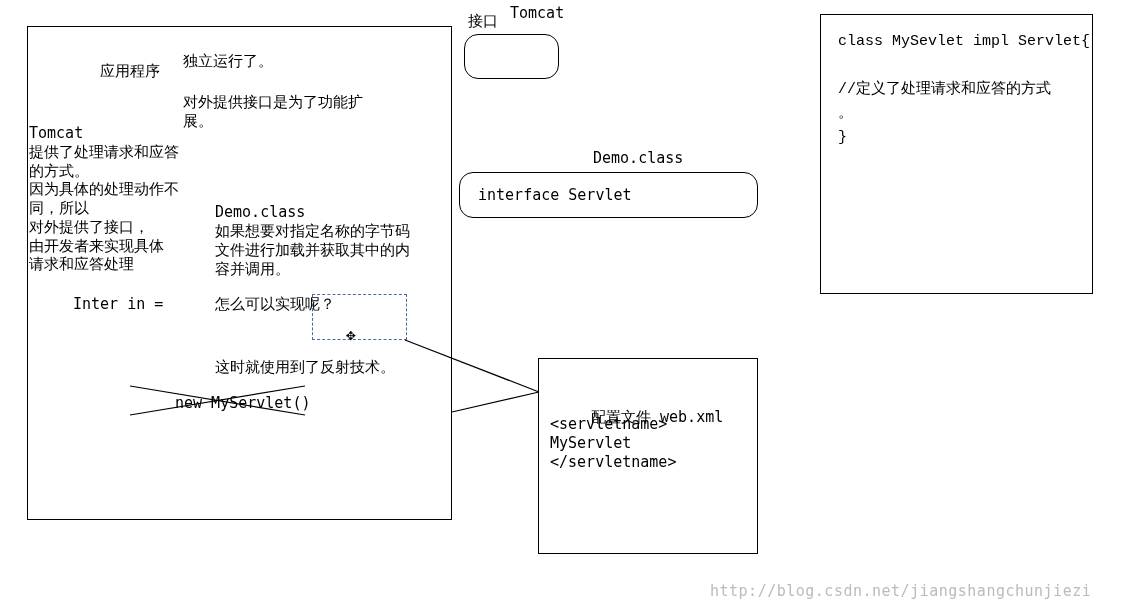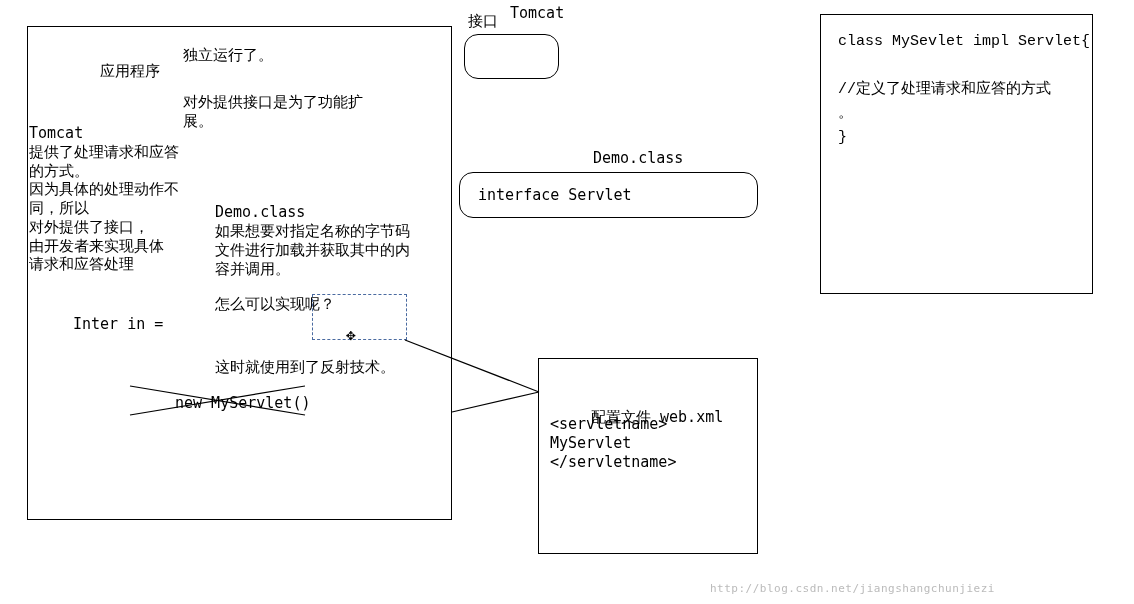--- a/index.html
+++ b/index.html
@@ -27,21 +27,21 @@
   }
   .txt {
     position: absolute;
     white-space: pre;
     line-height: 1.25;
   }
   .watermark {
     position: absolute;
     color: #bbb;
     font-family: monospace;
-    font-size: 11px;
+    font-size: 15px;
     letter-spacing: 0.5px;
   }
   .dashed-sel {
     position: absolute;
     border: 1px dashed #4a6aa0;
   }
   svg.overlay {
     position: absolute;
     left: 0; top: 0;
     width: 1134px; height: 604px;
@@ -50,39 +50,39 @@
 </style>
 </head>
 <body>
 
 <div class="txt" style="left:468px; top:12px;">接口</div>
 <div class="txt" style="left:510px; top:4px;">Tomcat</div>
 
 <div class="box" style="left:27px; top:26px; width:425px; height:494px;"></div>
 
 <div class="txt" style="left:100px; top:50px;margin-top:12px;">应用程序</div>
-<div class="txt" style="left:183px; top:46px;">独立运行了。</div>
+<div class="txt" style="left:183px; top:52px;">独立运行了。</div>
 <div class="txt" style="left:183px; top:93px;">对外提供接口是为了功能扩
 展。</div>
 
 <div class="txt" style="left:29px; top:124px;">Tomcat
 提供了处理请求和应答
 的方式。
 因为具体的处理动作不
 同，所以
 对外提供了接口，
 由开发者来实现具体
 请求和应答处理</div>
 
 <div class="txt" style="left:215px; top:203px;">Demo.class</div>
 <div class="txt" style="left:215px; top:222px;">如果想要对指定名称的字节码
 文件进行加载并获取其中的内
 容并调用。</div>
 
-<div class="txt" style="left:73px; top:295px;margin-top:20px;">Inter in =</div>
+<div class="txt" style="left:73px; top:295px;">Inter in =</div>
 <div class="txt" style="left:215px; top:295px;">怎么可以实现呢？</div>
 <div class="txt" style="left:215px; top:314px;margin-top:44px;">这时就使用到了反射技术。</div>
 
 <div class="dashed-sel" style="left:312px; top:294px; width:95px; height:46px;"></div>
 
 <div class="txt" style="left:175px; top:394px;">new MyServlet()</div>
 
 <div class="rbox" style="left:464px; top:34px; width:95px; height:45px;"></div>
 
 <div class="txt" style="left:593px; top:149px;">Demo.class</div>

